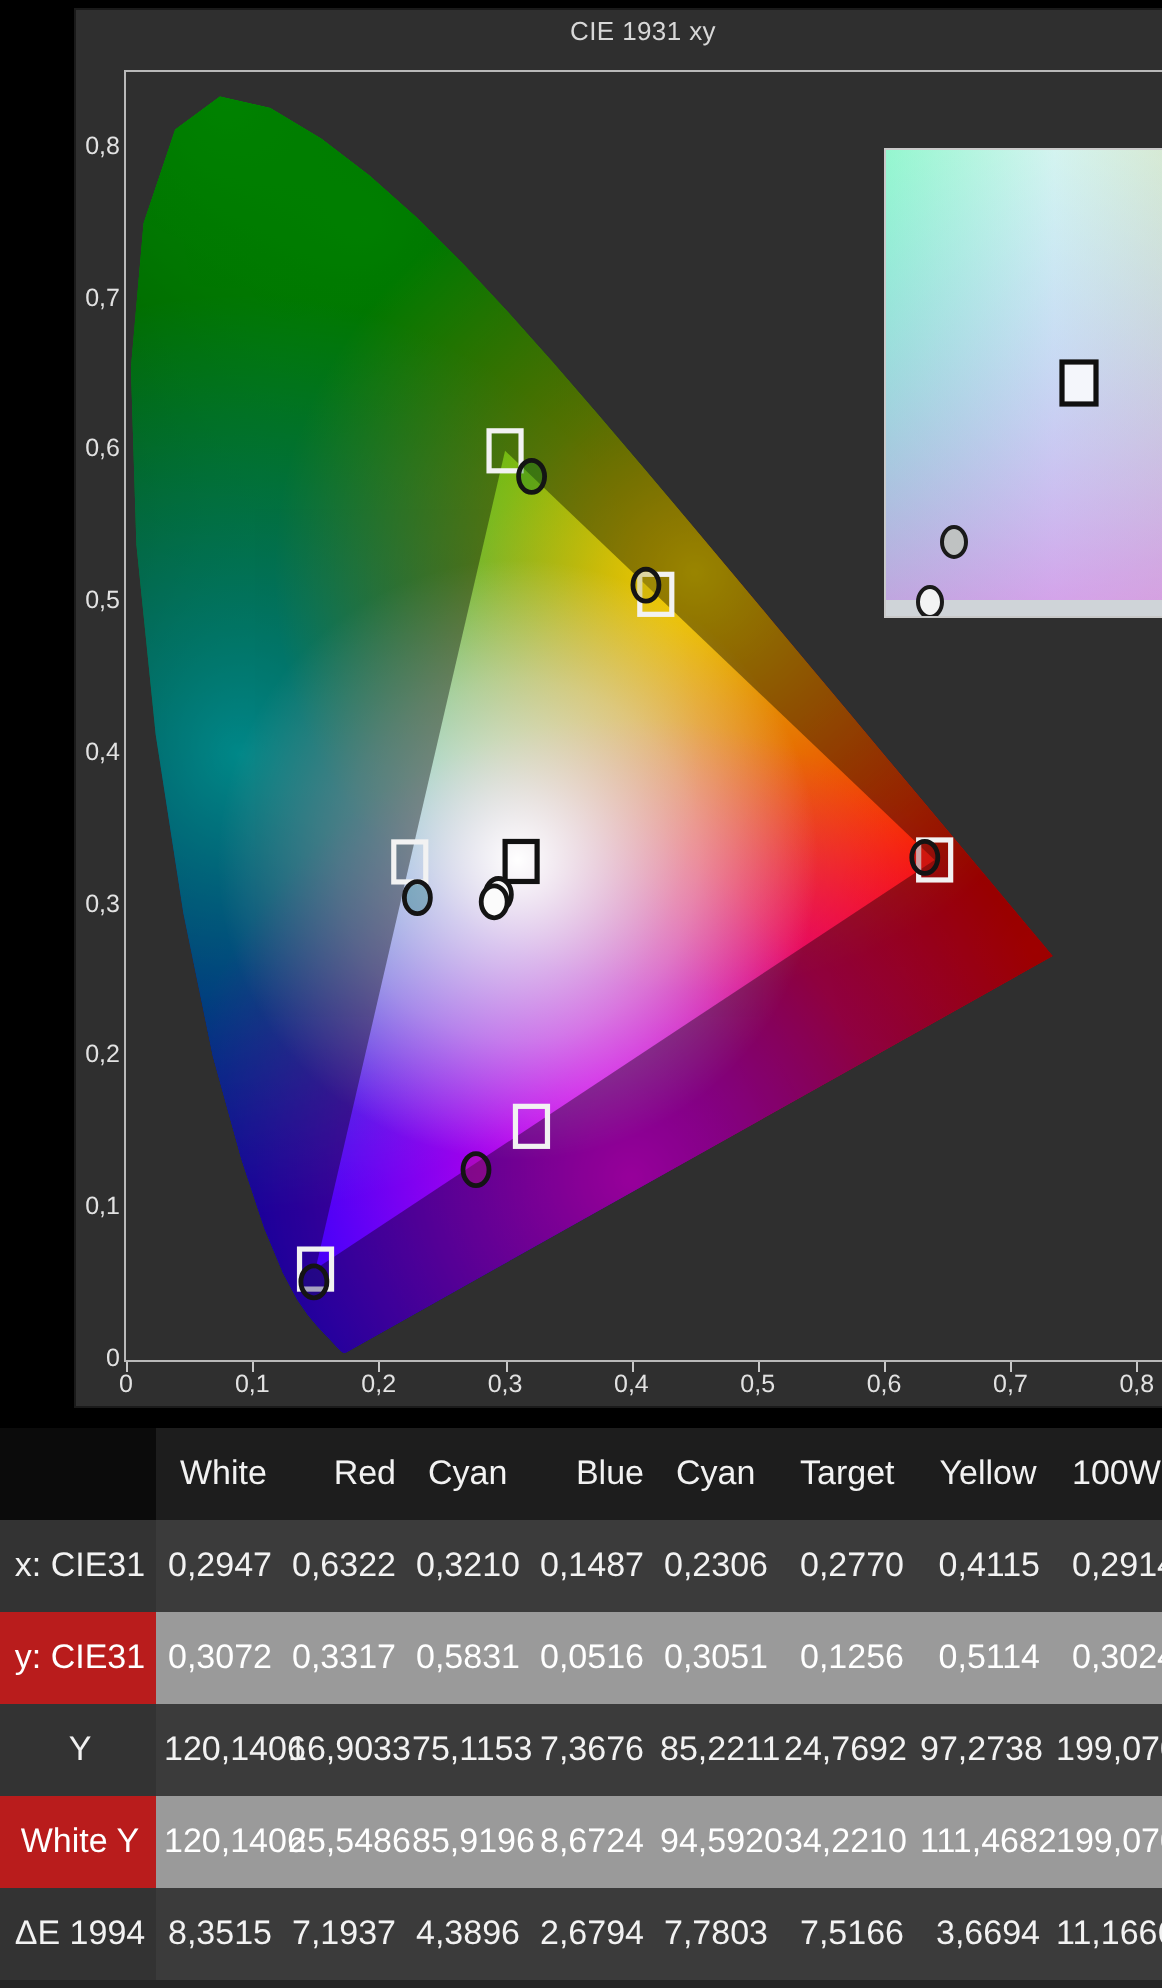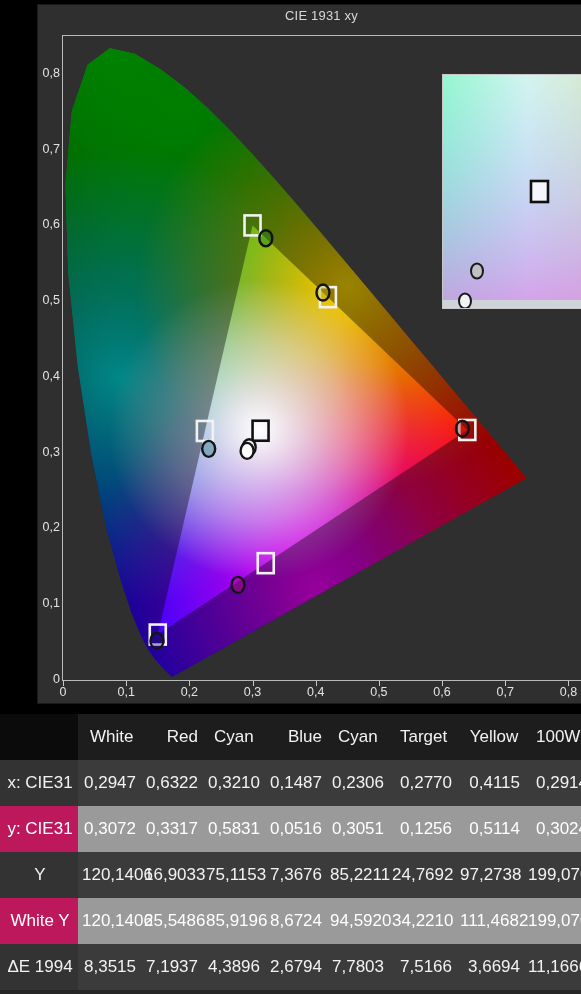--- a/index.html
+++ b/index.html
@@ -82,21 +82,21 @@
     vertical-align: middle; white-space: nowrap;
   }
   thead tr { background: #1d1d1d; }
   thead th { text-align: left; padding-left: 12px; }
   thead th.col-label { background: #0b0b0b; }
   tbody tr.odd { background: #3b3b3b; }
   tbody tr.even { background: #9a9a9a; }
   tbody tr.even td { color: #ffffff; }
   td.row-label, th.col-label { text-align: center; padding-left: 6px; }
   tbody tr.odd td.row-label { background: #333333; }
-  tbody tr.even td.row-label { background: #be185d; }
+  tbody tr.even td.row-label { background: #b91c1c; }
   col.c-label { width: 78px; }
   col.c-data { width: 62px; }
   col.c-wide { width: 68px; }
 </style>
 </head>
 <body>
 
 <div id="root">
 
   <div id="chart-panel">

